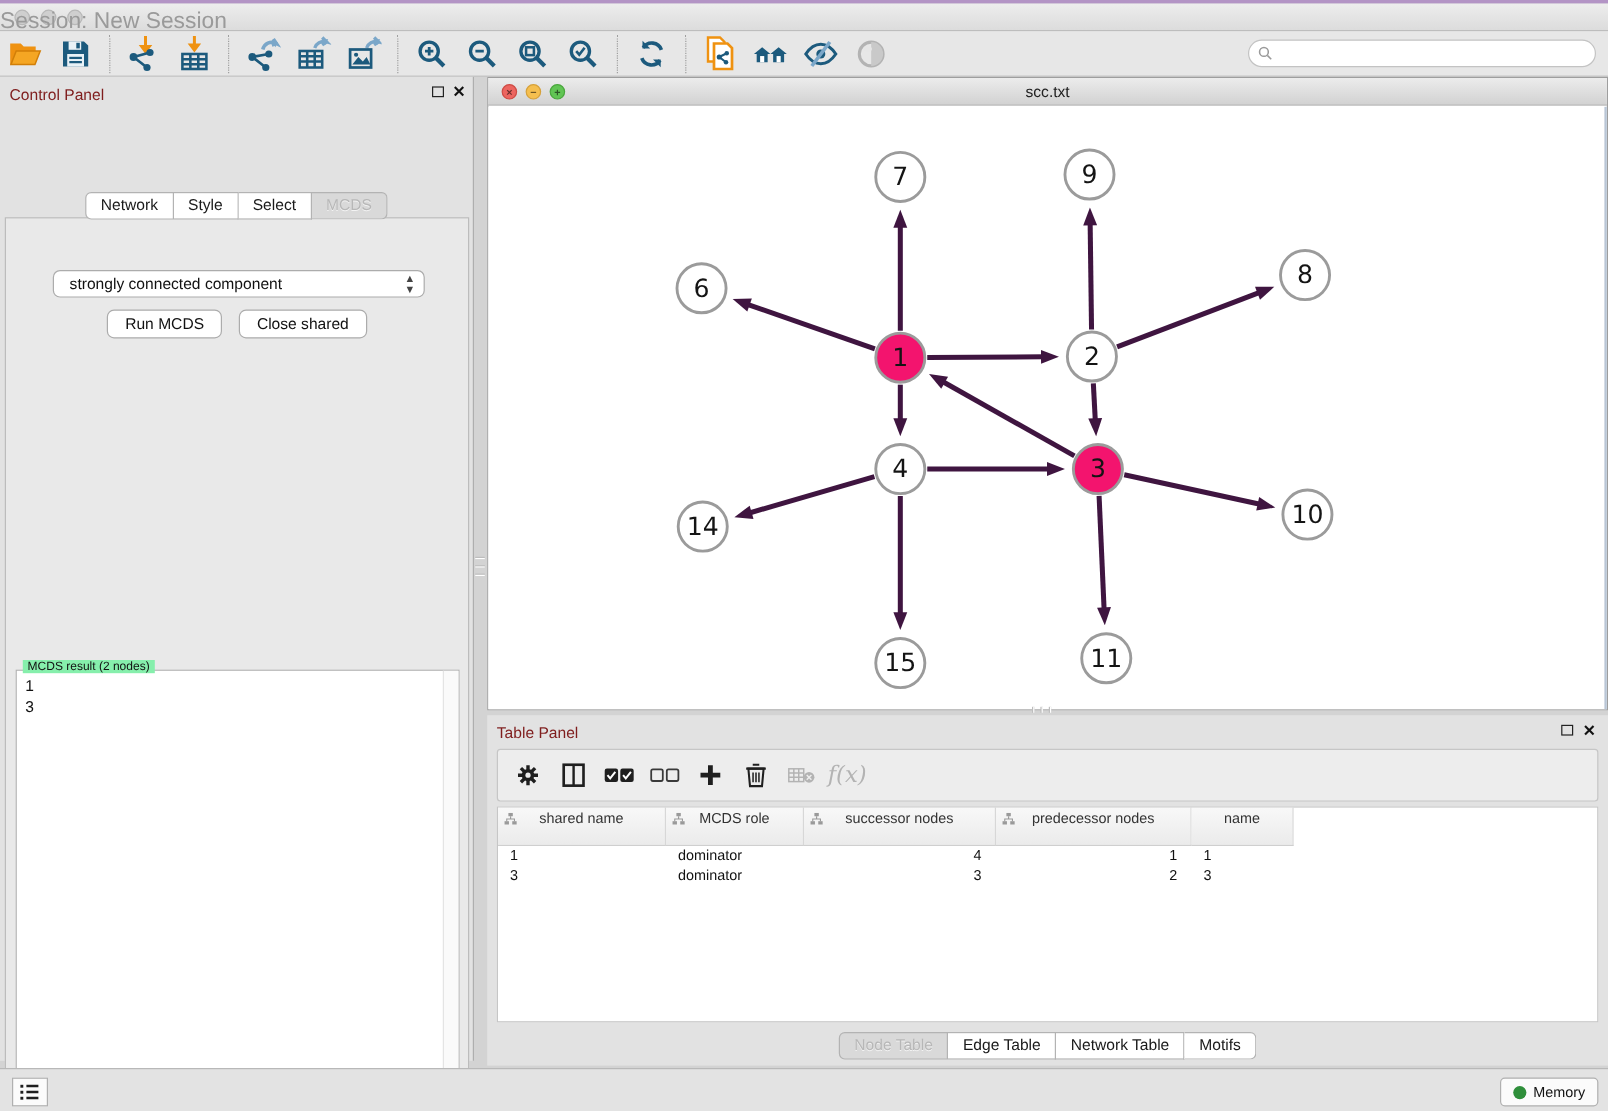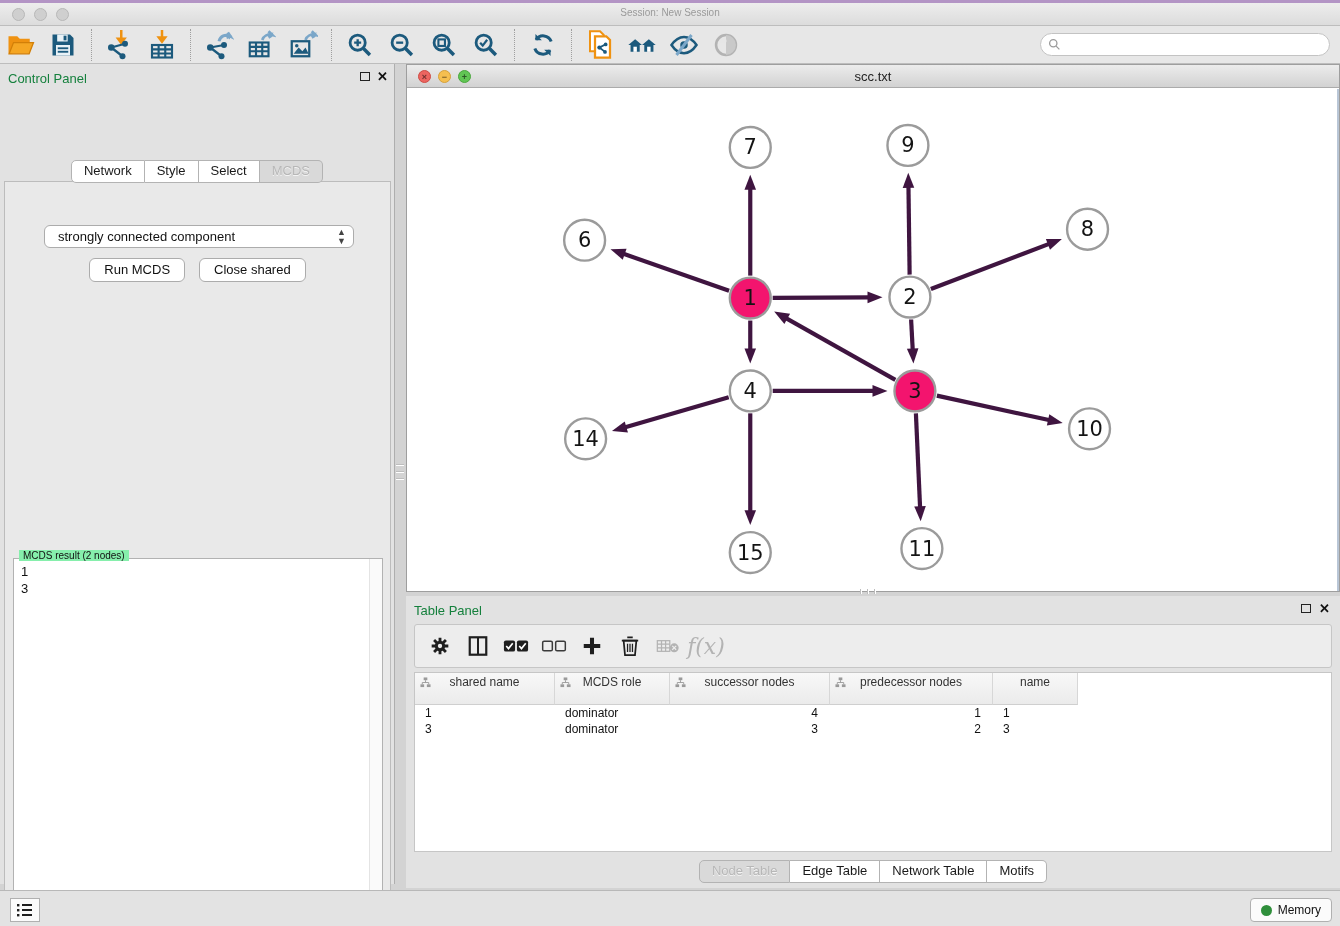--- a/index.html
+++ b/index.html
@@ -6,38 +6,38 @@
   html,body { width:1340px; height:926px; }
   body { font-family:"Liberation Sans", sans-serif; background:#d3d3d3; position:relative; overflow:hidden; }
 
   
   .top-accent { position:absolute; left:0; top:0; width:1340px; height:3px; background:#b394c5; }
   .titlebar { position:absolute; left:0; top:3px; width:1340px; height:23px;
     background:linear-gradient(#ededed,#dcdcdc); border-bottom:1px solid #bdbdbd; }
   .traffic { position:absolute; top:5px; width:13px; height:13px; border-radius:50%;
     background:#cfcfcf; border:1px solid #b8b8b8; }
   .titlebar .t1{left:12px}.titlebar .t2{left:34px}.titlebar .t3{left:56px}
-  .app-title { position:absolute; top:4px; left:0; width:100%; text-align:center;
-    font-size:10px; color:#9a9a9a; }
+  .app-title { position:absolute; top:4px; left:0; width:100%; text-align:left;
+    font-size:19px; color:#9a9a9a; }
 
   
   .toolbar { position:absolute; left:0; top:26px; width:1340px; height:38px;
     background:#e7e7e7; border-bottom:1px solid #bdbdbd; display:flex; align-items:center; }
   .tb-btn { width:34px; height:34px; display:flex; align-items:center; justify-content:center; margin:0 4px; }
   .tb-sep { width:1px; height:32px; border-left:1px dotted #9f9f9f; margin:0 7px; }
   .searchbox { position:absolute; right:10px; top:7px; width:290px; height:23px;
     background:#fff; border:1px solid #c3c3c3; border-radius:12px; display:flex; align-items:center; padding-left:7px; }
   .searchbox input { border:none; outline:none; background:transparent; font-size:12px; width:250px; margin-left:4px;
     font-family:"Liberation Sans",sans-serif; }
 
   
   .control-panel { position:absolute; left:0; top:64px; width:395px; height:820px;
     background:#e2e2e2; border-right:1px solid #aeaeae; }
   .panel-header { position:relative; height:26px; }
-  .panel-title { position:absolute; left:8px; top:7px; font-size:13px; color:#15803d; }
+  .panel-title { position:absolute; left:8px; top:7px; font-size:13px; color:#7f1d1d; }
   .float-icon { position:absolute; top:8px; width:10px; height:9px; border:1.5px solid #222; }
   .close-icon { position:absolute; top:5px; font-size:13px; font-weight:bold; color:#111; }
   .control-panel .float-icon{ left:360px; } .control-panel .close-icon{ left:377px; }
 
   .segmented { display:flex; }
   .seg-tab { background:#fff; border:1px solid #b3b3b3; border-left:none; font-size:13px; color:#1a1a1a;
     padding:3px 12px 4px; line-height:14px; }
   .seg-tab:first-child { border-left:1px solid #b3b3b3; border-radius:5px 0 0 5px; }
   .seg-tab:last-child { border-radius:0 5px 5px 0; }
   .seg-tab.selected { background:#d9d9d9; color:#b7b7b7; text-shadow:0 1px 0 #f3f3f3; }
@@ -84,21 +84,21 @@
   .hgrip { position:absolute; left:860px; top:589px; width:16px; height:5px;
     display:flex; justify-content:space-between; }
   .hgrip i { width:2px; background:#bdbdbd; border-right:1px solid #fff; }
 
   
   .table-panel { position:absolute; left:406px; top:596px; width:934px; height:292px; background:#e2e2e2; }
   .table-panel .float-icon{ left:895px; } .table-panel .close-icon{ left:913px; }
   .tp-toolbar { position:absolute; left:8px; top:28px; width:918px; height:44px;
     background:#ededed; border:1px solid #c6c6c6; border-radius:3px; display:flex; align-items:center; padding-left:10px; }
   .tp-btn { width:30px; height:30px; margin-right:8px; display:flex; align-items:center; justify-content:center; }
-  .fx-label { font-family:"DejaVu Serif", serif; font-style:italic; font-size:22px; color:#b3b3b3; }
+  .fx-label { font-family:"DejaVu Serif", serif; font-style:italic; font-size:19px; color:#b3b3b3; }
 
   .tp-table { position:absolute; left:8px; top:76px; width:918px; height:180px;
     background:#fff; border:1px solid #c6c6c6; overflow:hidden; }
   .thead { display:flex; height:32px; }
   .th { position:relative; background:linear-gradient(#f8f8f8,#ebebeb); border-right:1px solid #d7d7d7;
     border-bottom:1px solid #cfcfcf; font-size:12px; color:#333; text-align:center; line-height:19px; }
   .th .tree-ic { position:absolute; left:5px; top:4px; }
   .trow { display:flex; height:16px; font-size:12px; color:#111; }
   .td { overflow:hidden; white-space:nowrap; line-height:16px; }
 

